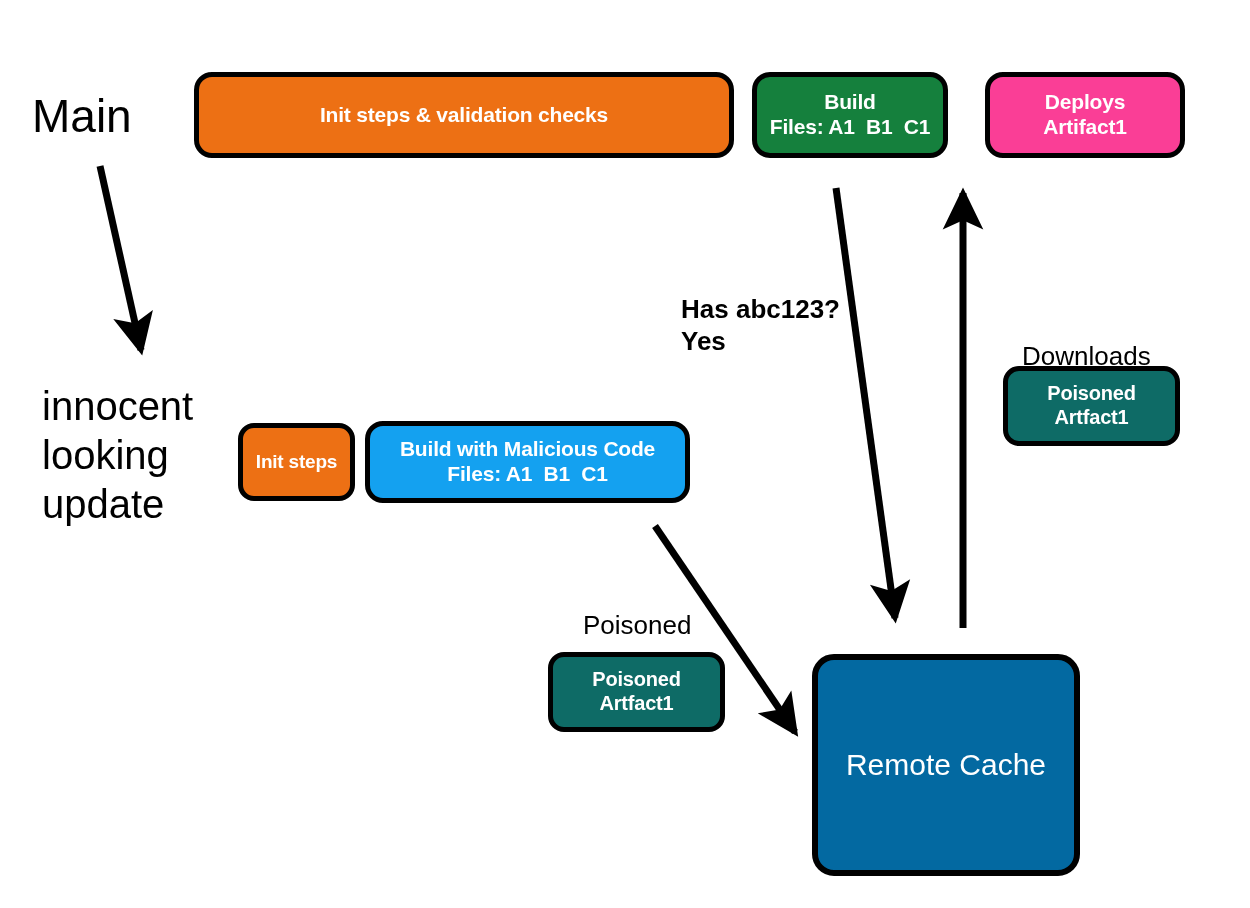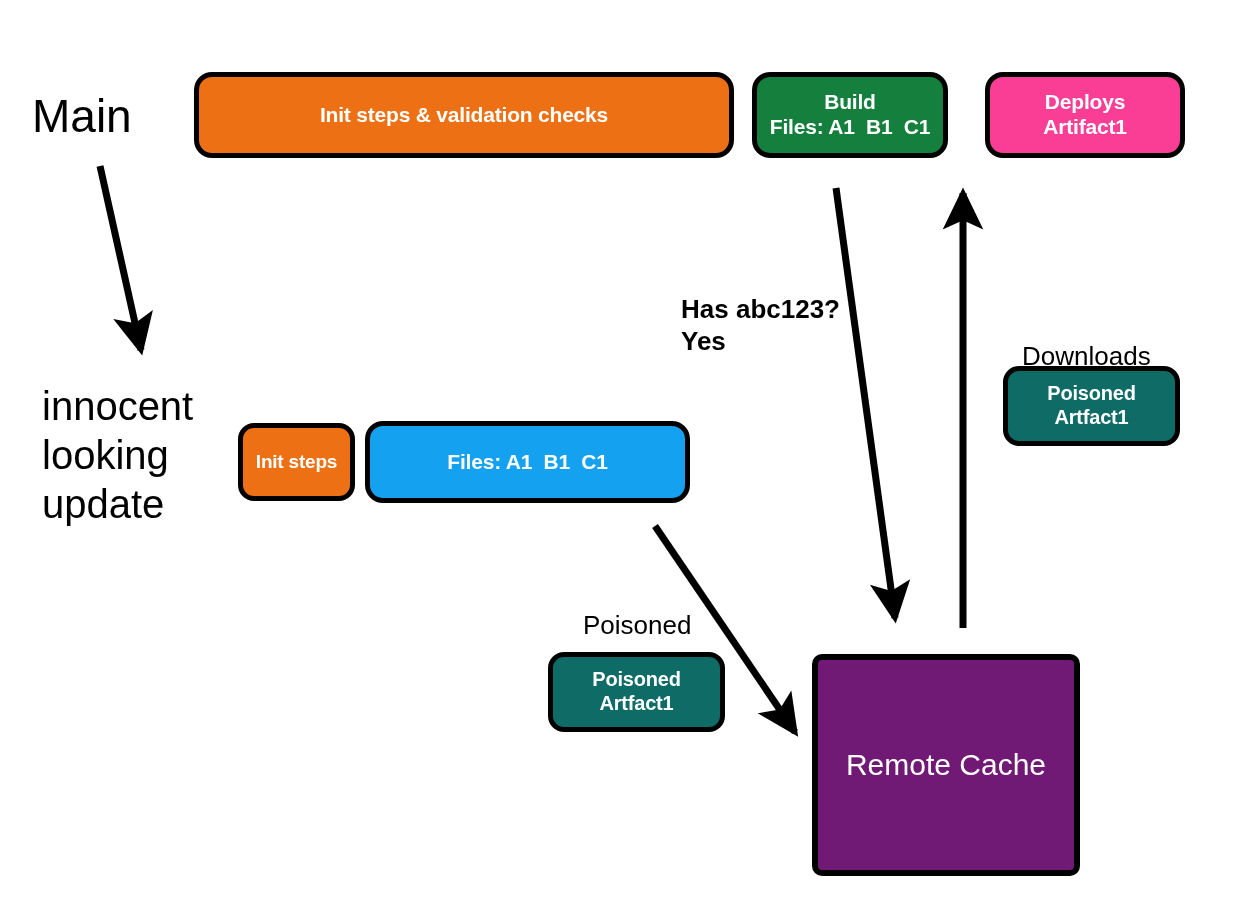--- a/index.html
+++ b/index.html
@@ -39,21 +39,21 @@
 
   
   #node-init-steps      { left: 238px;  top: 423px; width: 117px; height: 78px;  background: #ED7014; font-size: 19px; border-radius: 16px; }
   #node-build-malicious { left: 365px;  top: 421px; width: 325px; height: 82px;  background: #14A1F0; font-size: 21px; border-radius: 18px; }
 
   
   #node-artifact-download { left: 1003px; top: 366px; width: 177px; height: 80px; background: #0E6B66; font-size: 20px; border-radius: 16px; }
   #node-artifact-upload   { left: 548px;  top: 652px; width: 177px; height: 80px; background: #0E6B66; font-size: 20px; border-radius: 16px; }
 
   
-  #node-remote-cache    { left: 812px;  top: 654px; width: 268px; height: 222px; background: #701a75; font-size: 30px; font-weight: normal; border-radius: 10px; border-width: 6px; letter-spacing: 0px; }
+  #node-remote-cache    { left: 812px;  top: 654px; width: 268px; height: 222px; background: #0369a1; font-size: 30px; font-weight: normal; border-radius: 22px; border-width: 6px; letter-spacing: 0px; }
 
   
   .label {
     position: absolute;
     color: #000000;
     font-weight: normal;
     white-space: pre;
     line-height: 1.22;
   }
   #label-main            { left: 32px;  top: 88px;  font-size: 46px; }
@@ -109,20 +109,21 @@
   <div class="node" id="node-deploys">
     <span class="line">Deploys</span>
     <span class="line">Artifact1</span>
   </div>
 
   <div class="node" id="node-init-steps">
     <span class="line">Init steps</span>
   </div>
 
   <div class="node" id="node-build-malicious">
+    <span class="line">Build with Malicious Code</span>
     <span class="line">Files: A1  B1  C1</span>
   </div>
 
   <div class="label" id="label-has-abc"><span>Has abc123?
 Yes</span></div>
 
   <div class="label" id="label-downloads">Downloads</div>
 
   <div class="label" id="label-uploads">Poisoned</div>
 

